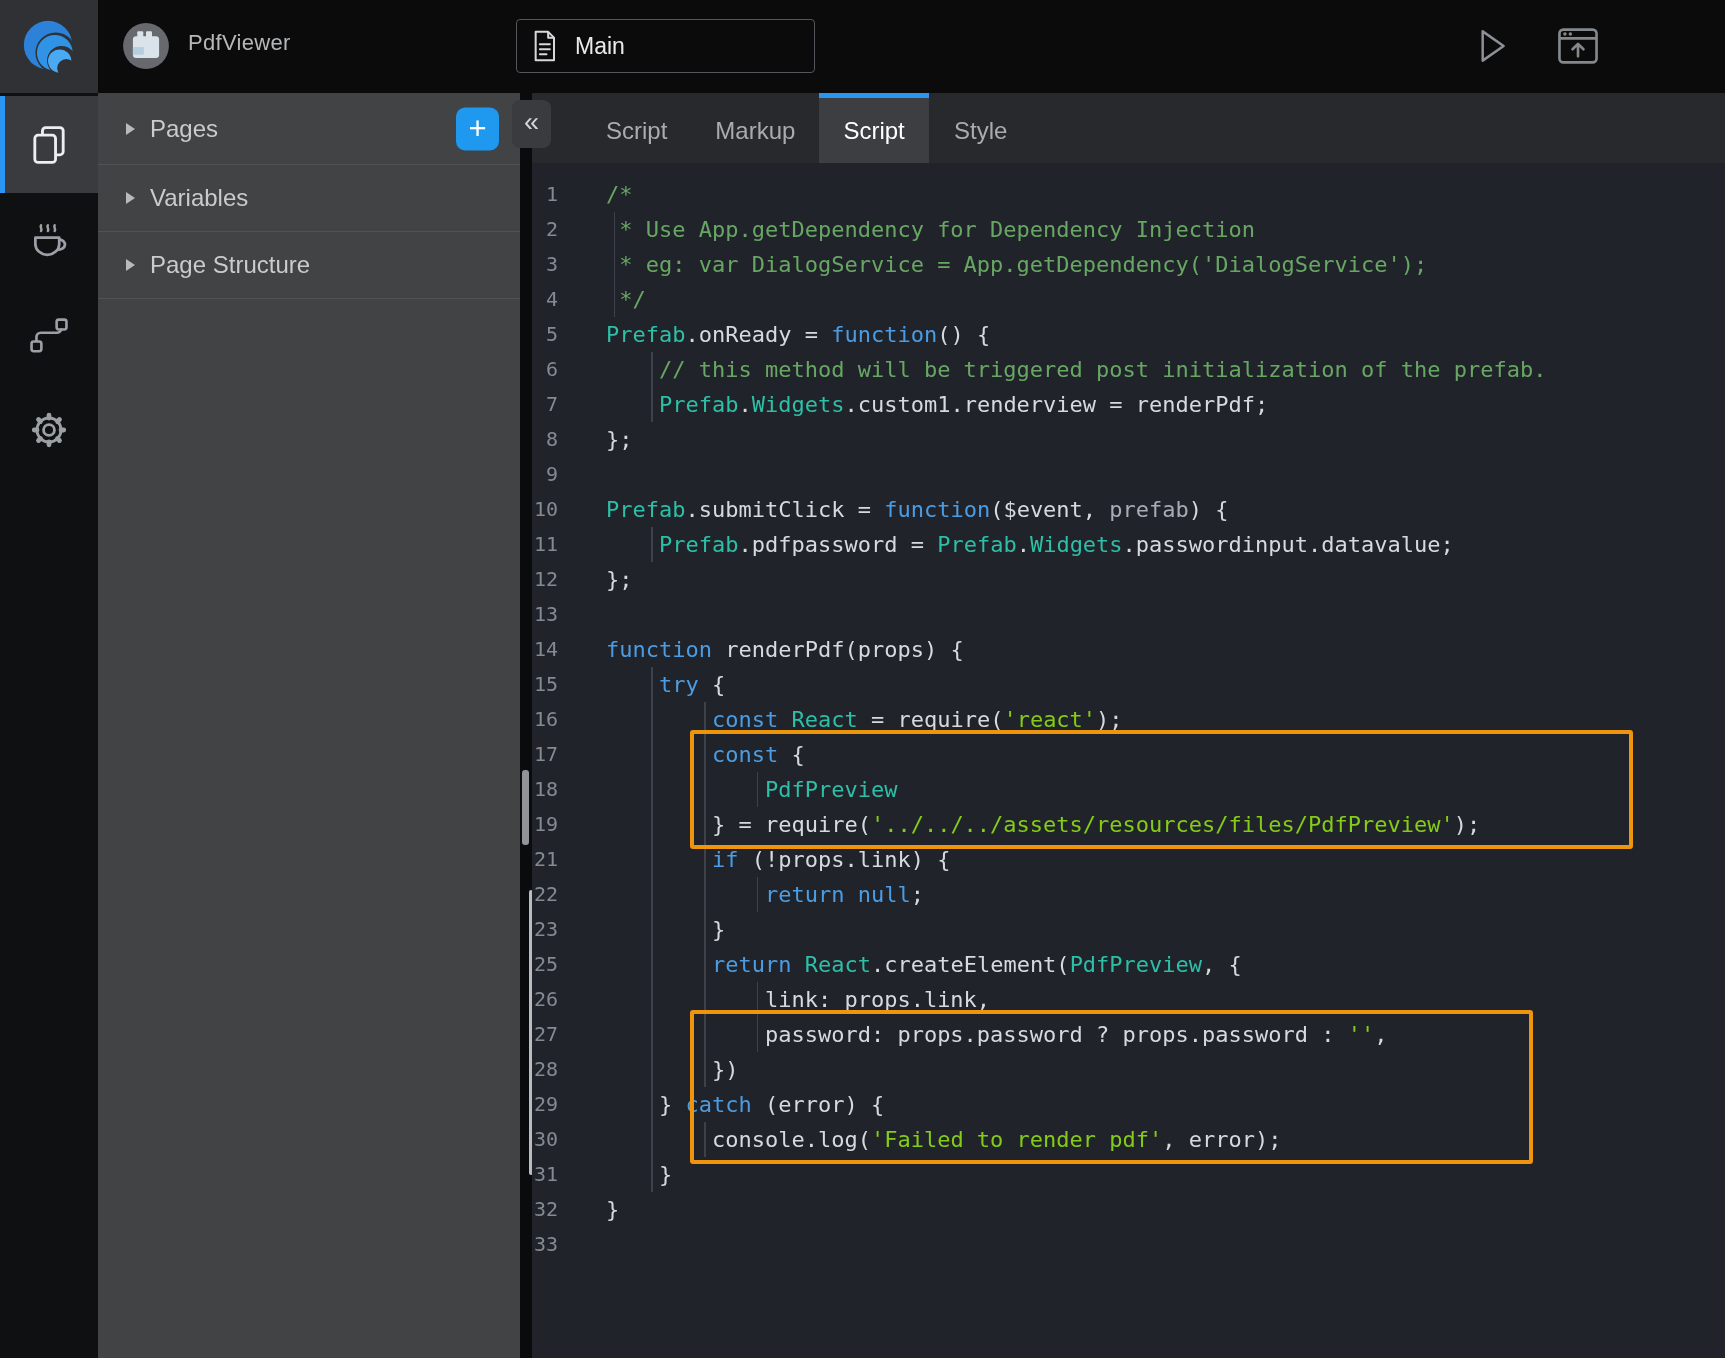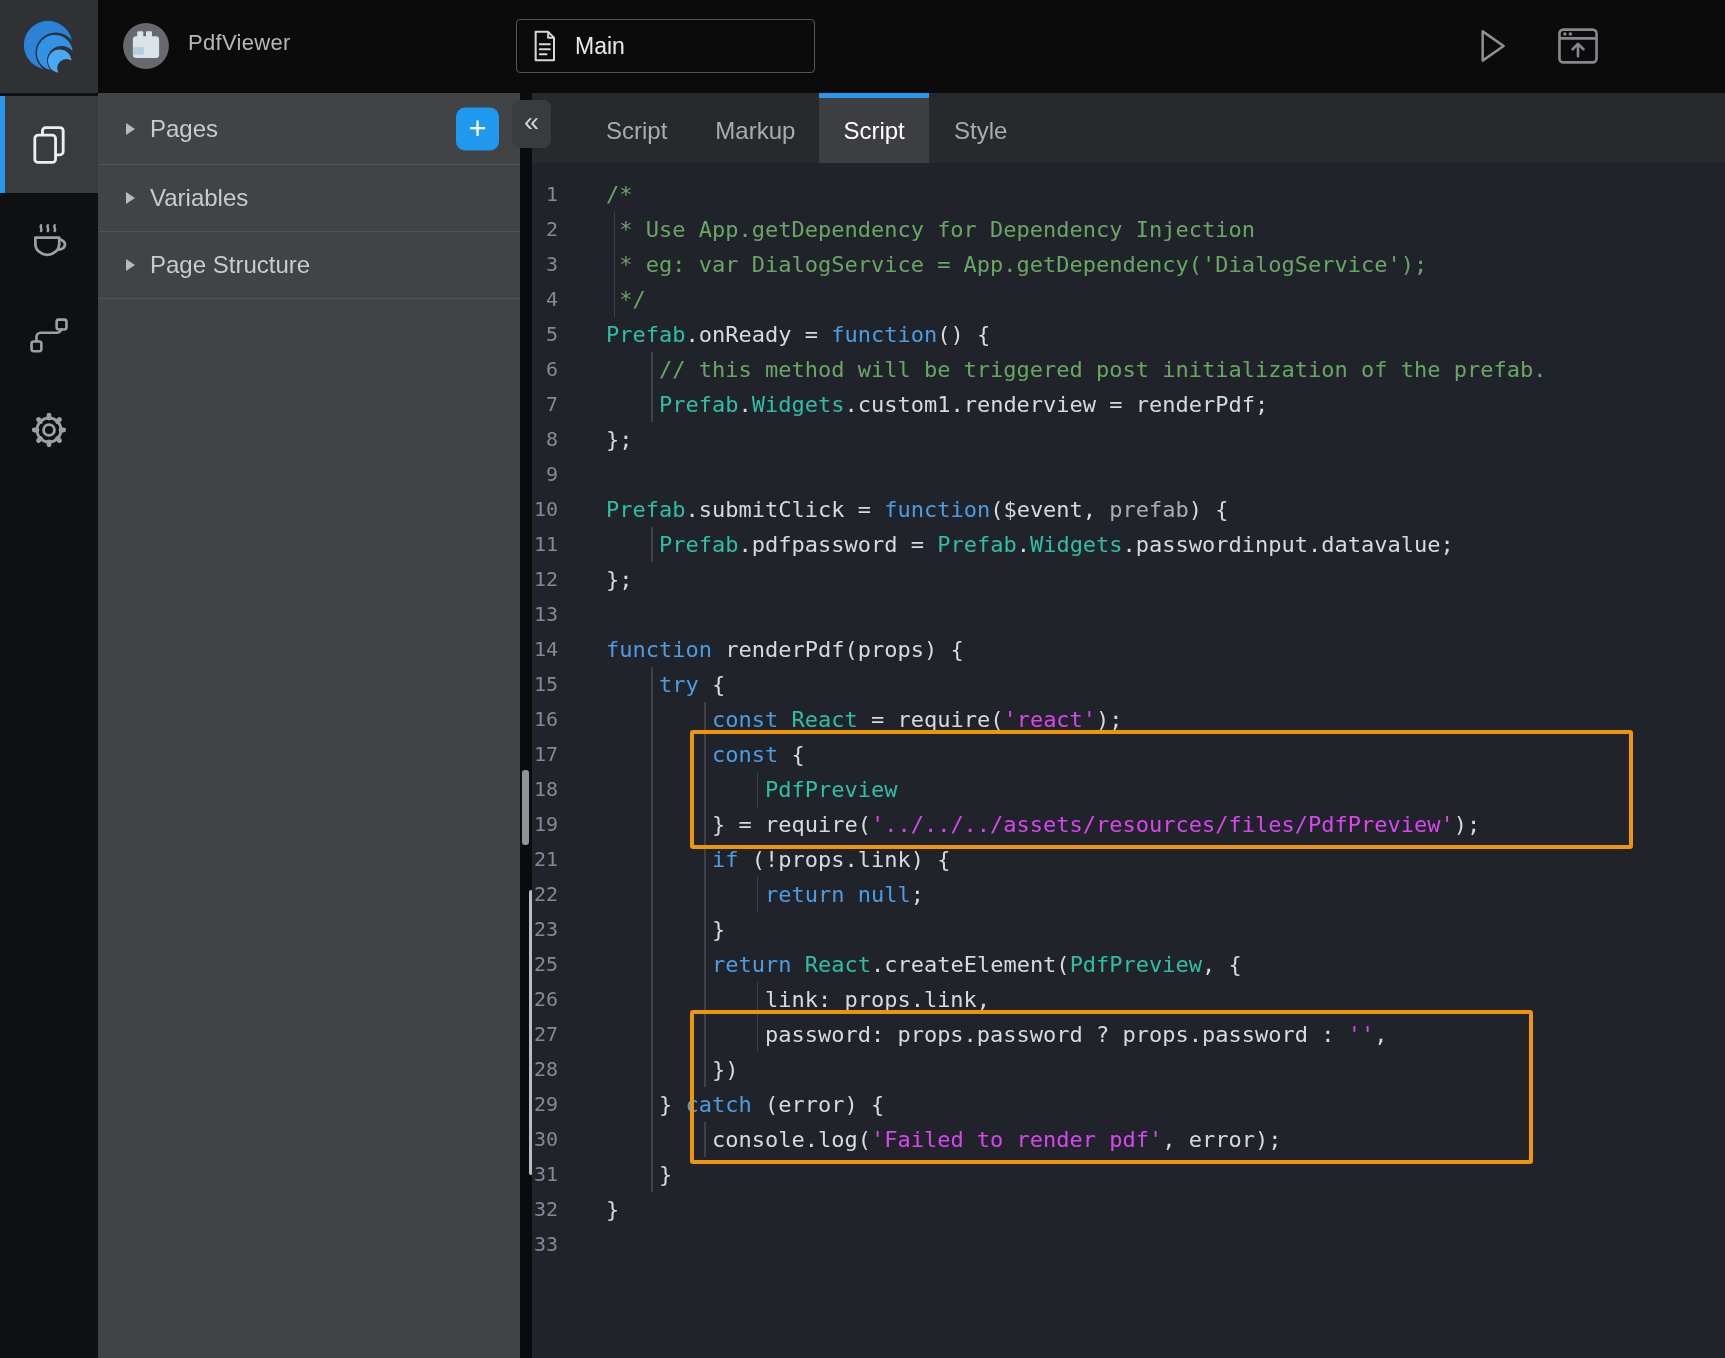--- a/index.html
+++ b/index.html
@@ -47,21 +47,21 @@
 
   
   .editor{position:absolute;left:532px;top:163px;width:1193px;height:1195px;background:#20242a;font-family:"DejaVu Sans Mono", monospace;padding-top:14px;box-sizing:border-box;cursor:text;}
   .code-line{display:flex;height:35px;line-height:35px;font-size:22px;}
   .ln{width:26px;text-align:right;color:#848a93;font-size:20px;flex:none;user-select:none;}
   .code{margin-left:48px;position:relative;white-space:pre;color:#d6dade;}
   .guide{position:absolute;top:0;bottom:0;width:1.5px;background:#3d424a;}
   .tok-pln{color:#d6dade;}
   .tok-kw{color:#4b9ce2;}
   .tok-cls{color:#2dbfa7;}
-  .tok-str{color:#d946ef;}
+  .tok-str{color:#84cc16;}
   .tok-com{color:#68a763;}
   .tok-arg{color:#a6adb6;}
   .hl-box{position:absolute;border:4px solid #ef940d;border-radius:3px;pointer-events:none;}
 
   svg{display:block;}
 </style>
 </head>
 <body>
 
 <div class="app">

